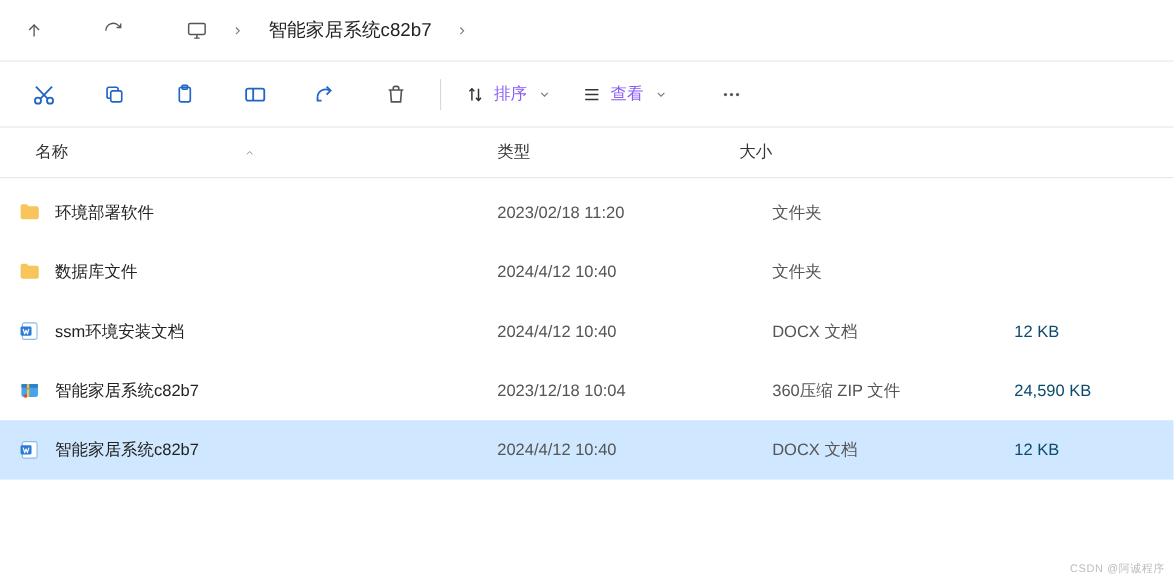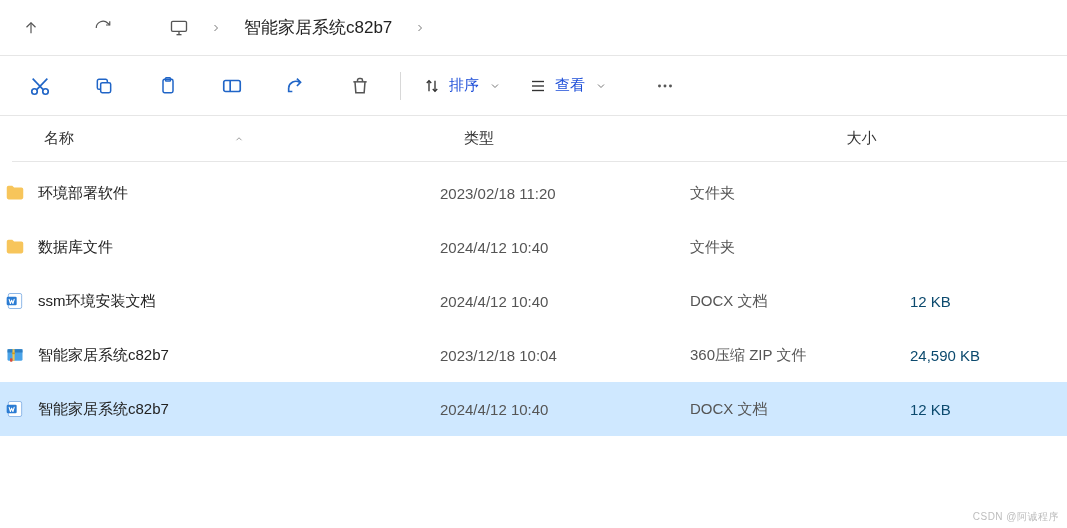--- a/index.html
+++ b/index.html
@@ -45,45 +45,44 @@
     display: flex; align-items: center; justify-content: center;
     color: #2065c7;
     border-radius: 4px;
   }
   .tb-btn.gray { color: #555; }
   .tb-divider {
     width: 1px; height: 28px; background: #d8d8d8; margin: 0 8px;
   }
   .tb-labeled {
     display: flex; align-items: center; gap: 8px;
-    height: 44px; padding: 0 14px; border-radius: 4px; color: #1d4ed8;
+    height: 44px; padding: 0 14px; border-radius: 4px; color: #8b5cf6;
   }
   .tb-labeled .chev { color: #777; margin-left: 2px; }
   .headers {
     display: flex; align-items: center;
     height: 46px;
     padding: 0 12px 0 12px;
     border-bottom: 1px solid #e6e6e6;
     color: #333;
     font-size: 15px;
-    margin-left: 12px;
   }
   .col-name { width: 440px; padding-left: 20px; display:flex; align-items:center; position:relative;}
   .col-date { width: 250px; }
   .col-type { width: 220px; }
-  .col-size { flex: 1; text-align: center; padding-right: 16px;}
+  .col-size { flex: 1; text-align: left; padding-right: 16px;}
   .sort-caret {
     position: absolute; left: 210px; top: 50%; transform: translateY(-50%);
     color: #888; font-size: 12px;
   }
   .filelist { padding: 4px 0 8px 0; }
   .row {
     display: flex; align-items: center;
     height: 54px;
-    padding: 0 0;
+    padding: 0 12px;
   }
   .row .c-name { width: 440px; display:flex; align-items:center; gap: 12px; padding-left: 4px;}
   .row .c-date { width: 250px; color: #555; }
   .row .c-type { width: 220px; color: #555; }
   .row .c-size { flex: 1; text-align: left; color: #0c4a6e; padding-right: 20px;}
   .row.selected { background: #cfe8ff; }
   .ficon { width: 22px; height: 22px; flex: 0 0 22px; display:flex; align-items:center; justify-content:center;}
   .ficon.folder svg { color: #f7c55b; }
   .ficon.docx { }
   .ficon.zip { }

